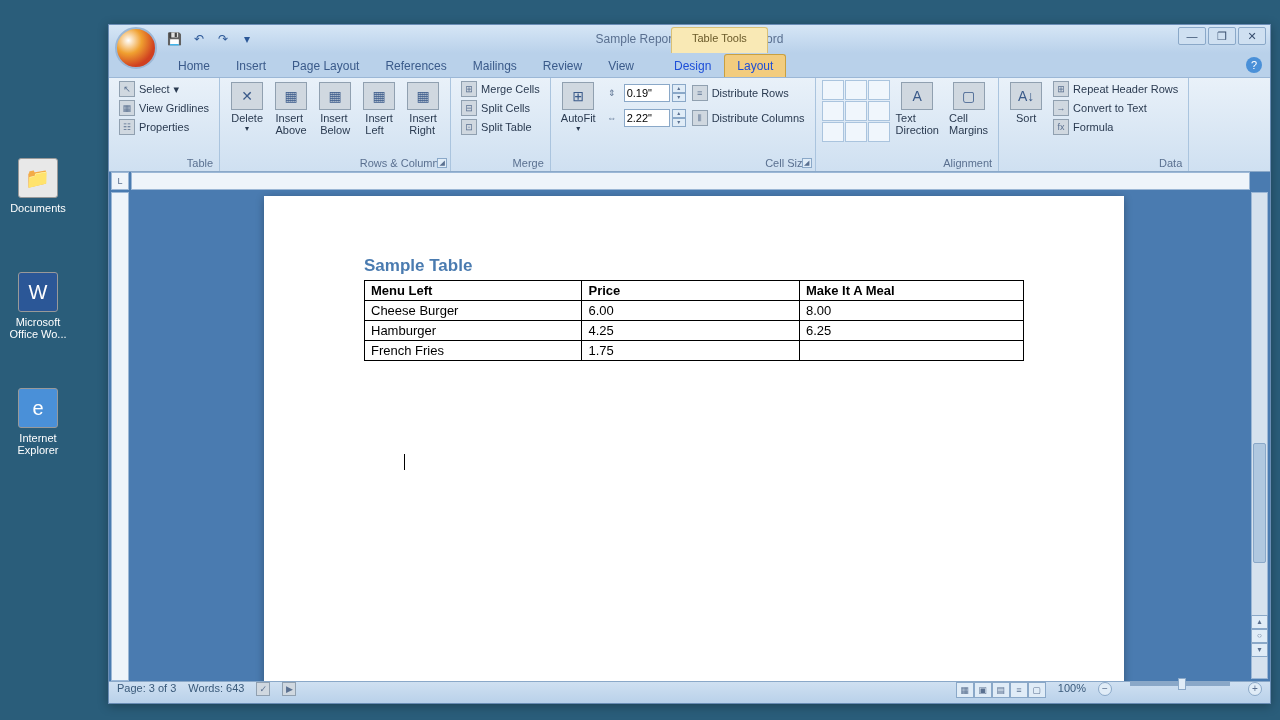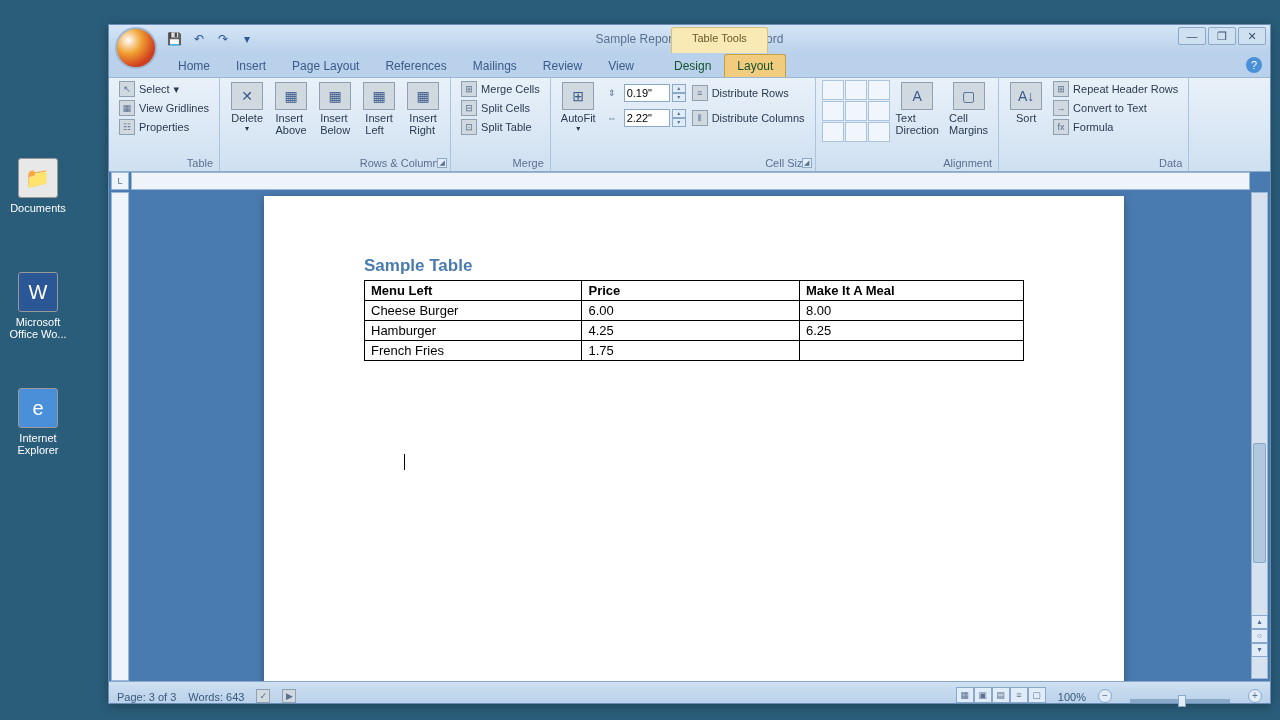--- a/index.html
+++ b/index.html
@@ -18,21 +18,21 @@
 .title-text { position: absolute; left: 50%; transform: translateX(-50%); font-size: 12px; color: #5a7090; }
 .window-controls { position: absolute; right: 4px; top: 2px; display: flex; gap: 2px; }
 .window-controls div { width: 28px; height: 18px; background: #cfe0f1; border: 1px solid #8aa8c8; border-radius: 2px; display: flex; align-items: center; justify-content: center; font-size: 11px; color: #3a5070; cursor: pointer; }
 
 .context-tab-bar { position: absolute; left: 562px; top: 2px; height: 26px; display:flex; gap:2px;}
 .context-label { background: #f9e9b5; border: 1px solid #d9c076; border-bottom: none; padding: 4px 20px 1px; font-size: 11px; color: #6a5a2a; border-radius: 3px 3px 0 0; }
 
 .tabs { height: 24px; background: #b9d1ea; display: flex; align-items: flex-end; padding-left: 56px; gap: 0; position: relative; }
 .tab { padding: 4px 12px; font-size: 12px; color: #3a5a8a; cursor: pointer; border: 1px solid transparent; border-bottom: none; }
 .tab.active { background: #f2cc7e; border-color: #c9a040; border-radius: 3px 3px 0 0; color: #4a3a10; }
-.tab.context { color: #14532d; }
+.tab.context { color: #1d4ed8; }
 .help-icon { position: absolute; right: 8px; top: 4px; width: 16px; height: 16px; border-radius: 50%; background: #4a90d8; color: #fff; font-size: 11px; text-align: center; line-height: 16px; }
 
 .ribbon { height: 95px; background: linear-gradient(#e9f1f9, #cfe0f1); border-top: 1px solid #9bb7d6; border-bottom: 1px solid #8aa8c8; display: flex; }
 .rgroup { border-right: 1px solid #aac4de; padding: 2px 6px 0; display: flex; flex-direction: column; position: relative; }
 .rgroup-body { display: flex; gap: 2px; align-items: flex-start; flex: 1; }
 .rgroup-label { text-align: right; font-size: 11px; color: #5a7090; padding: 2px 0; }
 .rgroup-launcher { position: absolute; right: 3px; bottom: 3px; width: 10px; height: 10px; border: 1px solid #8aa8c8; font-size: 7px; color: #5a7090; text-align: center; line-height: 8px; background:#e0ecf7;}
 
 .rstack { display: flex; flex-direction: column; gap: 1px; }
 .rbtn-sm { display: flex; align-items: center; gap: 4px; padding: 1px 4px; font-size: 11px; color: #2a3a50; cursor: pointer; white-space: nowrap; }
@@ -58,21 +58,21 @@
 .vscroll { position:absolute; right:2px; top:20px; bottom:2px; width:17px; background:#d6e2ee; border:1px solid #9bb7d6;}
 .vscroll-thumb { position:absolute; left:1px; right:1px; top:250px; height:120px; background:#b0c8e0; border:1px solid #8aa8c8; border-radius:2px;}
 
 .page { position: absolute; left: 155px; top: 24px; width: 860px; height: 900px; background: #fff; box-shadow: 0 2px 8px rgba(0,0,0,.3); padding: 60px 100px; }
 .doc-title { color: #4a7bb0; font-weight: bold; font-size: 17px; margin-bottom: 4px; }
 .doc-table { border-collapse: collapse; width: 100%; font-size: 13px; }
 .doc-table th, .doc-table td { border: 1px solid #000; padding: 2px 6px; text-align: left; font-weight: normal; }
 .doc-table th { font-weight: bold; }
 .cursor-caret { position:absolute; width:1px; height:16px; background:#000; }
 
-.statusbar { height: 22px; background: linear-gradient(#cfe0f1, #b9d1ea); border-top: 1px solid #8aa8c8; display: flex; align-items: flex-end; font-size: 11px; color: #3a5a7a; padding: 0 8px; gap: 12px; }
+.statusbar { height: 22px; background: linear-gradient(#cfe0f1, #b9d1ea); border-top: 1px solid #8aa8c8; display: flex; align-items: flex-start; font-size: 11px; color: #3a5a7a; padding: 0 8px; gap: 12px; }
 .statusbar .spacer { flex: 1; }
 .view-btns { display: flex; gap: 0; }
 .view-btns div { width: 18px; height: 16px; border: 1px solid #8aa8c8; background: #e0ecf7; font-size:9px; text-align:center; line-height:14px; color:#5a7090; cursor:pointer;}
 .zoom-slider { width: 100px; height: 4px; background: #8aa8c8; position: relative; margin: 0 6px; }
 .zoom-slider .thumb { position: absolute; left: 48px; top: -4px; width: 8px; height: 12px; background: #e0ecf7; border: 1px solid #8aa8c8; }
 .zoom-btn { width:14px; height:14px; border:1px solid #8aa8c8; background:#e0ecf7; border-radius:50%; font-size:10px; text-align:center; line-height:12px; color:#5a7090; cursor:pointer;}
 
 .browse-arrows { position:absolute; right:2px; bottom:24px; width:17px; display:flex; flex-direction:column;}
 .browse-arrows div { height:14px; border:1px solid #8aa8c8; background:#e0ecf7; font-size:8px; text-align:center; line-height:12px; color:#5a7090;}
 </style>

